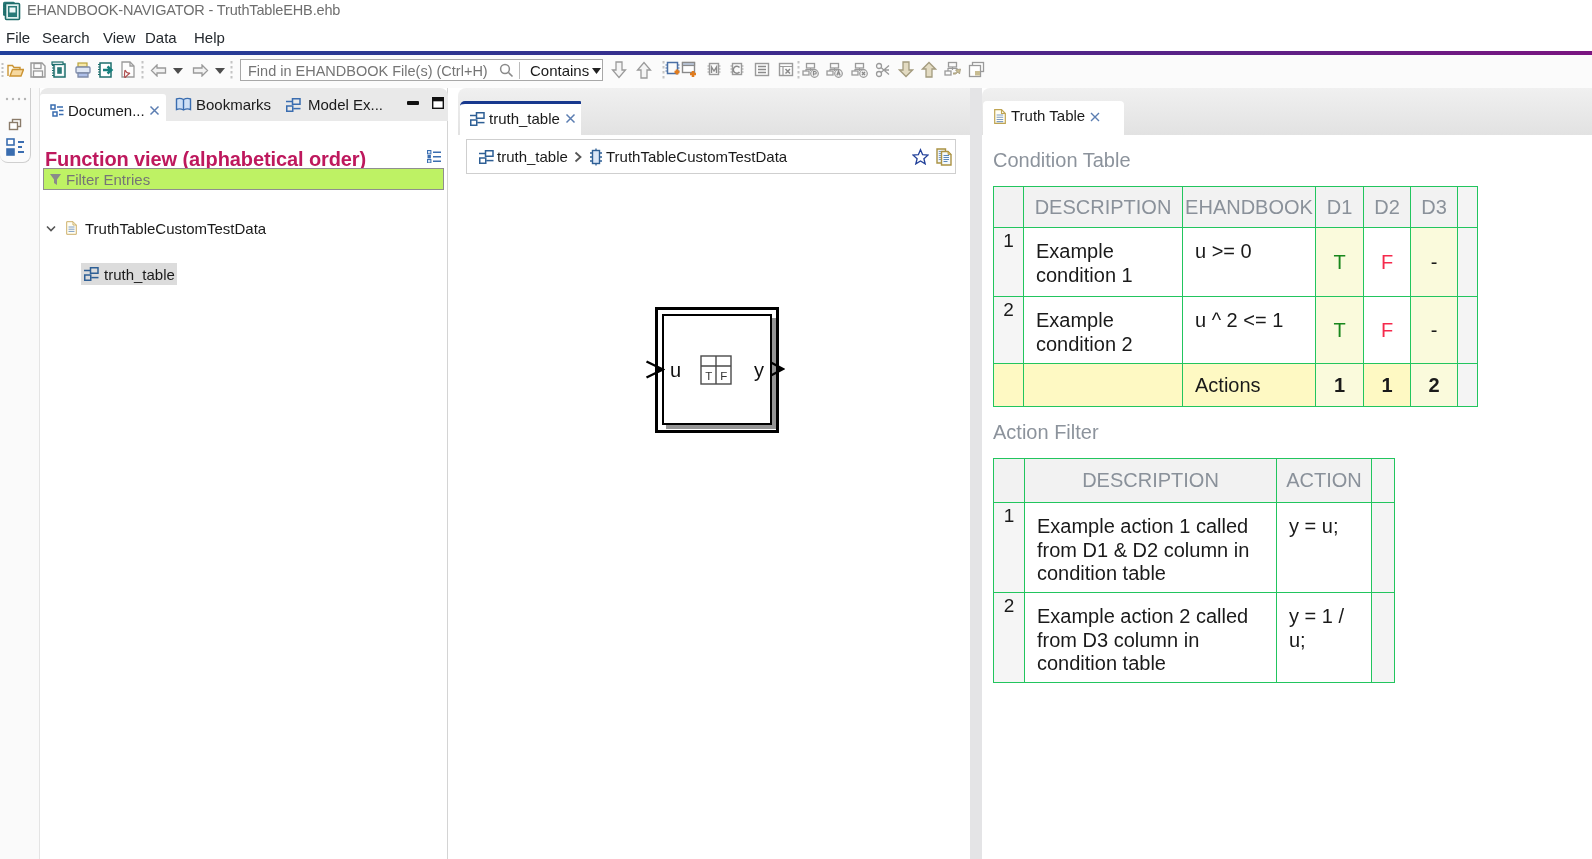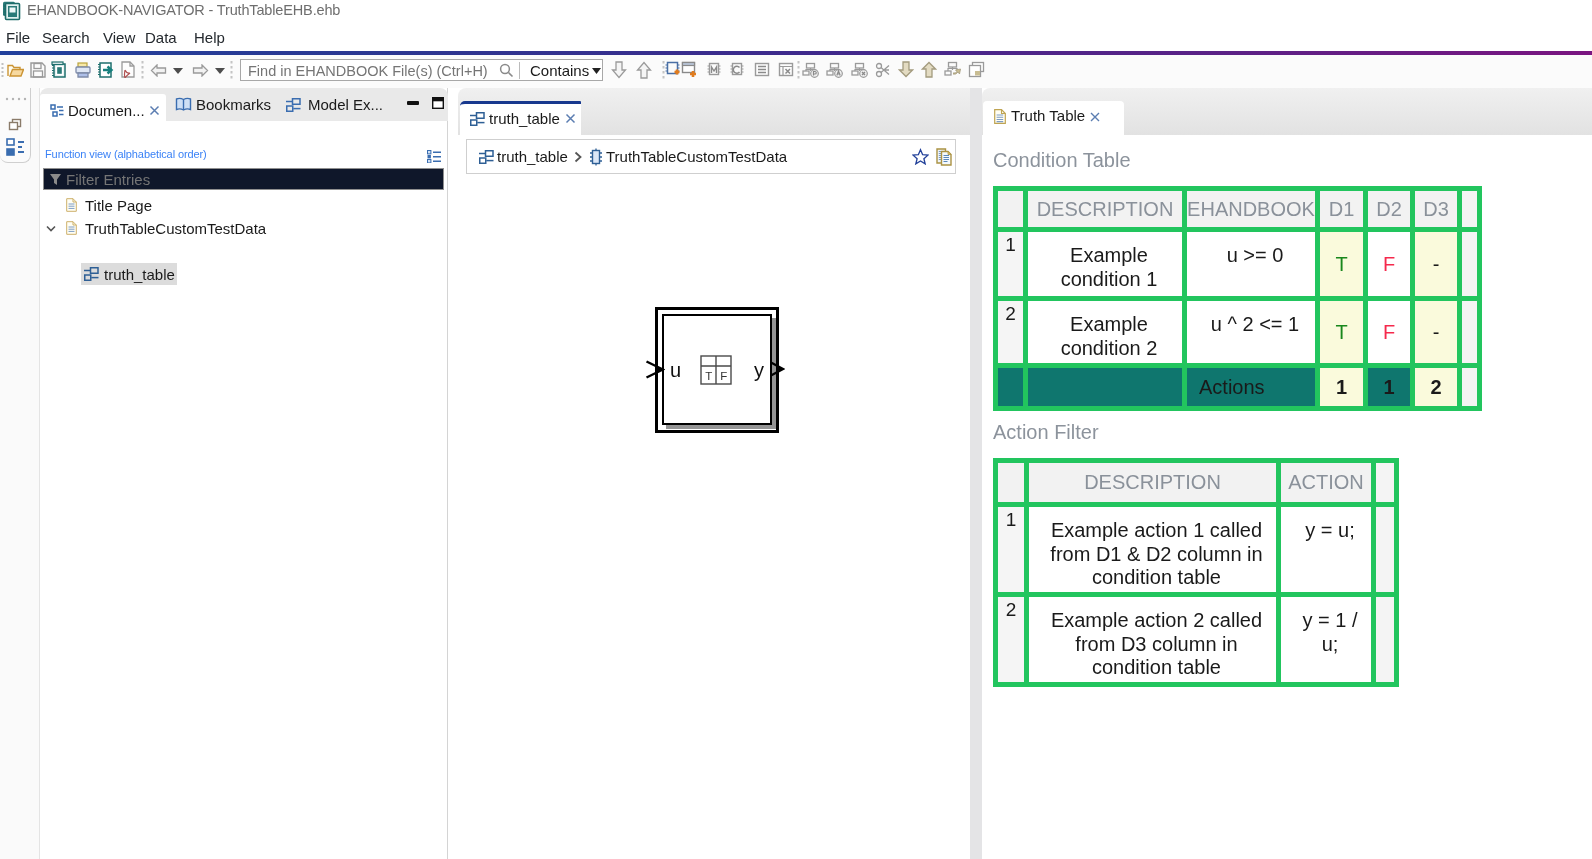--- a/index.html
+++ b/index.html
@@ -28,28 +28,28 @@
 #ctabbar { position:absolute; left:0; top:0; width:512px; height:47px; background:linear-gradient(180deg,#f0f0f0,#e2e2e2); border-radius:8px 0 0 0; }
 #ctab { position:absolute; left:2px; top:13px; width:121px; height:34px; background:#fff; border-top:3px solid #17388e; border-radius:5px 1px 0 0; }
 #crumb { position:absolute; left:8px; top:51px; width:490px; height:35px; border:1px solid #cfcfcf; background:#fff; }
 #divider { position:absolute; left:970px; top:88px; width:12px; height:771px; background:#e4e4e6; }
 #rightpanel { position:absolute; left:982px; top:88px; width:610px; height:771px; background:#fff; }
 #rtabbar { position:absolute; left:0; top:0; width:610px; height:47px; background:linear-gradient(180deg,#f0f0f0,#e2e2e2); border-radius:8px 0 0 0; }
 #rtab { position:absolute; left:1px; top:13px; width:141px; height:34px; background:#fff; border-radius:4px 4px 0 0; }
 .paneh { font-size:20px; color:#8c939c; }
 
 table { border-collapse:collapse; table-layout:fixed; }
-td { border:5px solid #22c55e; font-size:20px; color:#1a1a1a; vertical-align:top; overflow:hidden; }
+td { border:1px solid #22c55e; font-size:20px; color:#1a1a1a; vertical-align:top; overflow:hidden; }
 td.hd { background:#f2f2f2; color:#8a919a; text-align:center; vertical-align:middle; }
 td.num { background:#f5f5f5; text-align:center; padding-top:2px; font-size:19px; }
 td.lastc { background:#f4f4f4; }
-td.txt { padding:12px 4px 0 12px; line-height:23.5px;text-align:center; }
+td.txt { padding:12px 4px 0 12px; line-height:23.5px; }
 td.dcell { text-align:center; vertical-align:middle; }
 td.cream { background:#fafadc; }
-td.acts { background:#0f766e; vertical-align:middle;margin-left:35px; }
+td.acts { background:#fef9c3; vertical-align:middle;margin-left:35px; }
 
 .trow { position:absolute; left:0; height:23px; font-size:15px; color:#1a1a1a; }
 </style>
 </head>
 <body>
 <div id="titlebar">
   <svg class="abs" style="left:1px;top:1px" width="21" height="21" viewBox="0 0 21 21">
       <rect x="2" y="0.8" width="12" height="14" rx="1.5" fill="#2a7a78"></rect>
       <rect x="4.5" y="2.5" width="14" height="16" rx="1" fill="#dff0ef" stroke="#1d6b69" stroke-width="1.6"></rect>
       <rect x="7" y="5" width="9" height="11" fill="#2a7a78"></rect>
@@ -269,40 +269,32 @@
         <rect x="0.75" y="8" width="6" height="5.25"></rect>
         <path d="M7.25 10.6 H14.5"></path>
       </svg>
     <div class="tabtxt abs" style="left:268px;top:8px">Model Ex...</div>
     <div class="abs" style="left:367px;top:13px;width:12px;height:3.5px;background:#111;border-radius:1px"></div>
     <svg class="abs" style="left:392px;top:9px" width="12" height="12">
         <rect x="0.7" y="0.7" width="10.6" height="10.6" fill="#fff" stroke="#111" stroke-width="1.4"></rect>
         <rect x="0.7" y="0.7" width="10.6" height="3.6" fill="#111"></rect>
       </svg>
   </div>
-  <div class="abs" style="left:5px;top:60px;font-size:11px;font-weight:normal;color:#3b82f6;letter-spacing:-0.1px">Function view (alphabetical order)</div>
+  <div class="abs" style="left:5px;top:60px;font-size:20px;font-weight:bold;color:#be185d;letter-spacing:-0.1px">Function view (alphabetical order)</div>
   <svg class="abs" style="left:387px;top:62px" width="14" height="13" viewBox="0 0 14 13">
       <rect x="0.5" y="0.5" width="3.4" height="3.4" fill="#cfe0f5" stroke="#3a6db0"></rect>
       <rect x="0.5" y="5" width="3.4" height="3.4" fill="#3a6db0"></rect>
       <rect x="0.5" y="9.5" width="3.4" height="3.4" fill="#cfe0f5" stroke="#3a6db0"></rect>
       <path d="M6 2.2 h8 M6 6.7 h8 M6 11.2 h8" stroke="#3a6db0" stroke-width="1.6"></path>
     </svg>
-  <div class="abs" style="left:3px;top:80px;width:401px;height:22px;border:1px solid #8f8f8f;background:#0f172a">
+  <div class="abs" style="left:3px;top:80px;width:401px;height:22px;border:1px solid #8f8f8f;background:#bef264">
     <svg class="abs" style="left:5px;top:4px" width="13" height="13" viewBox="0 0 13 13">
         <path d="M1 1 h11 L8 6.5 V12 L5 10 V6.5 Z" fill="#8a8a8a"></path>
       </svg>
     <div class="abs" style="left:22px;top:2px;font-size:15px;color:#757575">Filter Entries</div>
-  </div>
-  <div class="trow" style="top:106px;width:408px">
-    <svg class="abs" style="left:26px;top:4px" width="11" height="14" viewBox="0 0 11 14">
-        <path d="M0.7 0.7 h6.3 l3.3 3.3 v9.3 h-9.6 Z" fill="#fffef4" stroke="#cdb069" stroke-width="1"></path>
-        <path d="M7 0.7 v3.3 h3.3" fill="none" stroke="#cdb069" stroke-width="1"></path>
-        <path d="M2.5 6 h6 M2.5 8.2 h6 M2.5 10.4 h6" stroke="#7d9cc4" stroke-width="1"></path>
-      </svg>
-    <div class="abs" style="left:45px;top:3px">Title Page</div>
   </div>
   <div class="trow" style="top:129px;width:408px">
     <svg class="abs" style="left:6px;top:8px" width="10" height="7">
         <path d="M1 1.5 L5 5.5 L9 1.5" fill="none" stroke="#555" stroke-width="1.6"></path>
       </svg>
     <svg class="abs" style="left:26px;top:4px" width="11" height="14" viewBox="0 0 11 14">
         <path d="M0.7 0.7 h6.3 l3.3 3.3 v9.3 h-9.6 Z" fill="#fffef4" stroke="#cdb069" stroke-width="1"></path>
         <path d="M7 0.7 v3.3 h3.3" fill="none" stroke="#cdb069" stroke-width="1"></path>
         <path d="M2.5 6 h6 M2.5 8.2 h6 M2.5 10.4 h6" stroke="#7d9cc4" stroke-width="1"></path>
       </svg>

